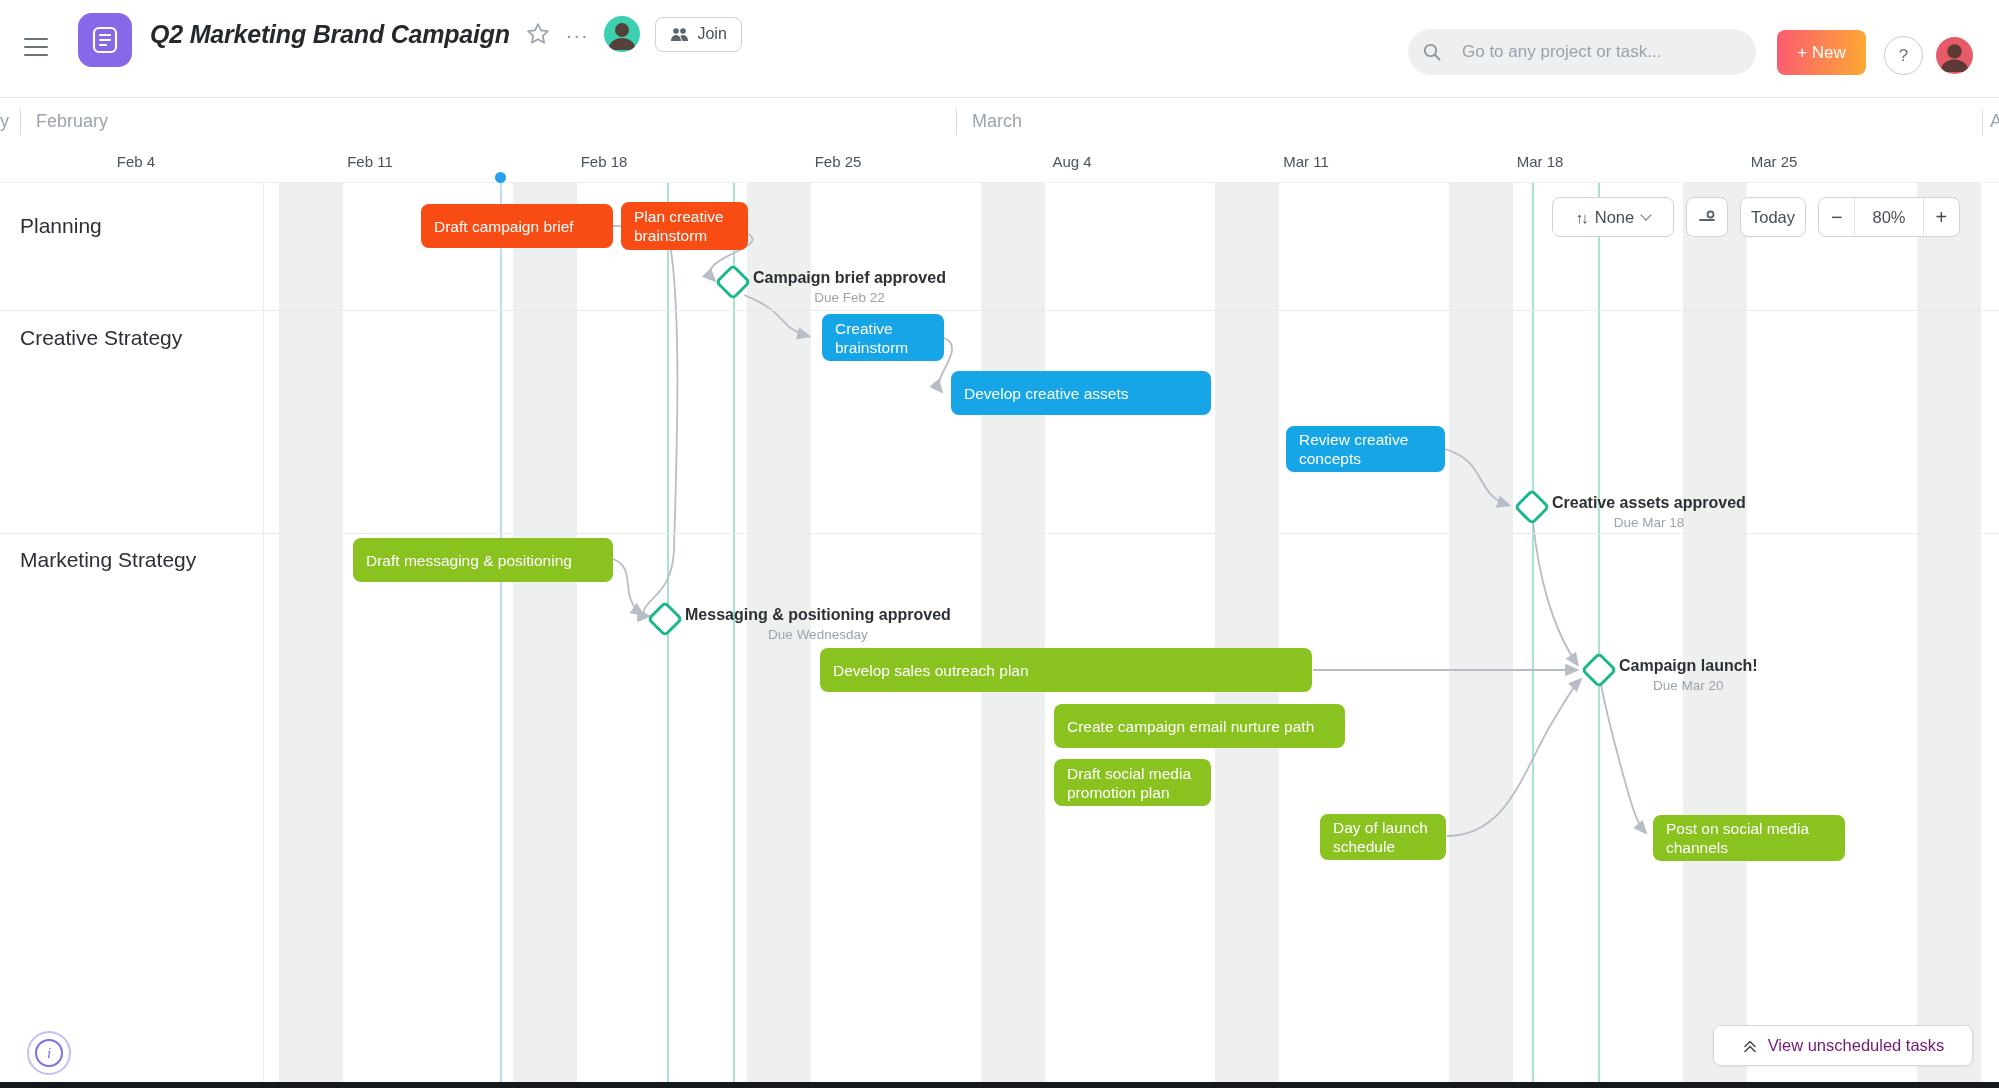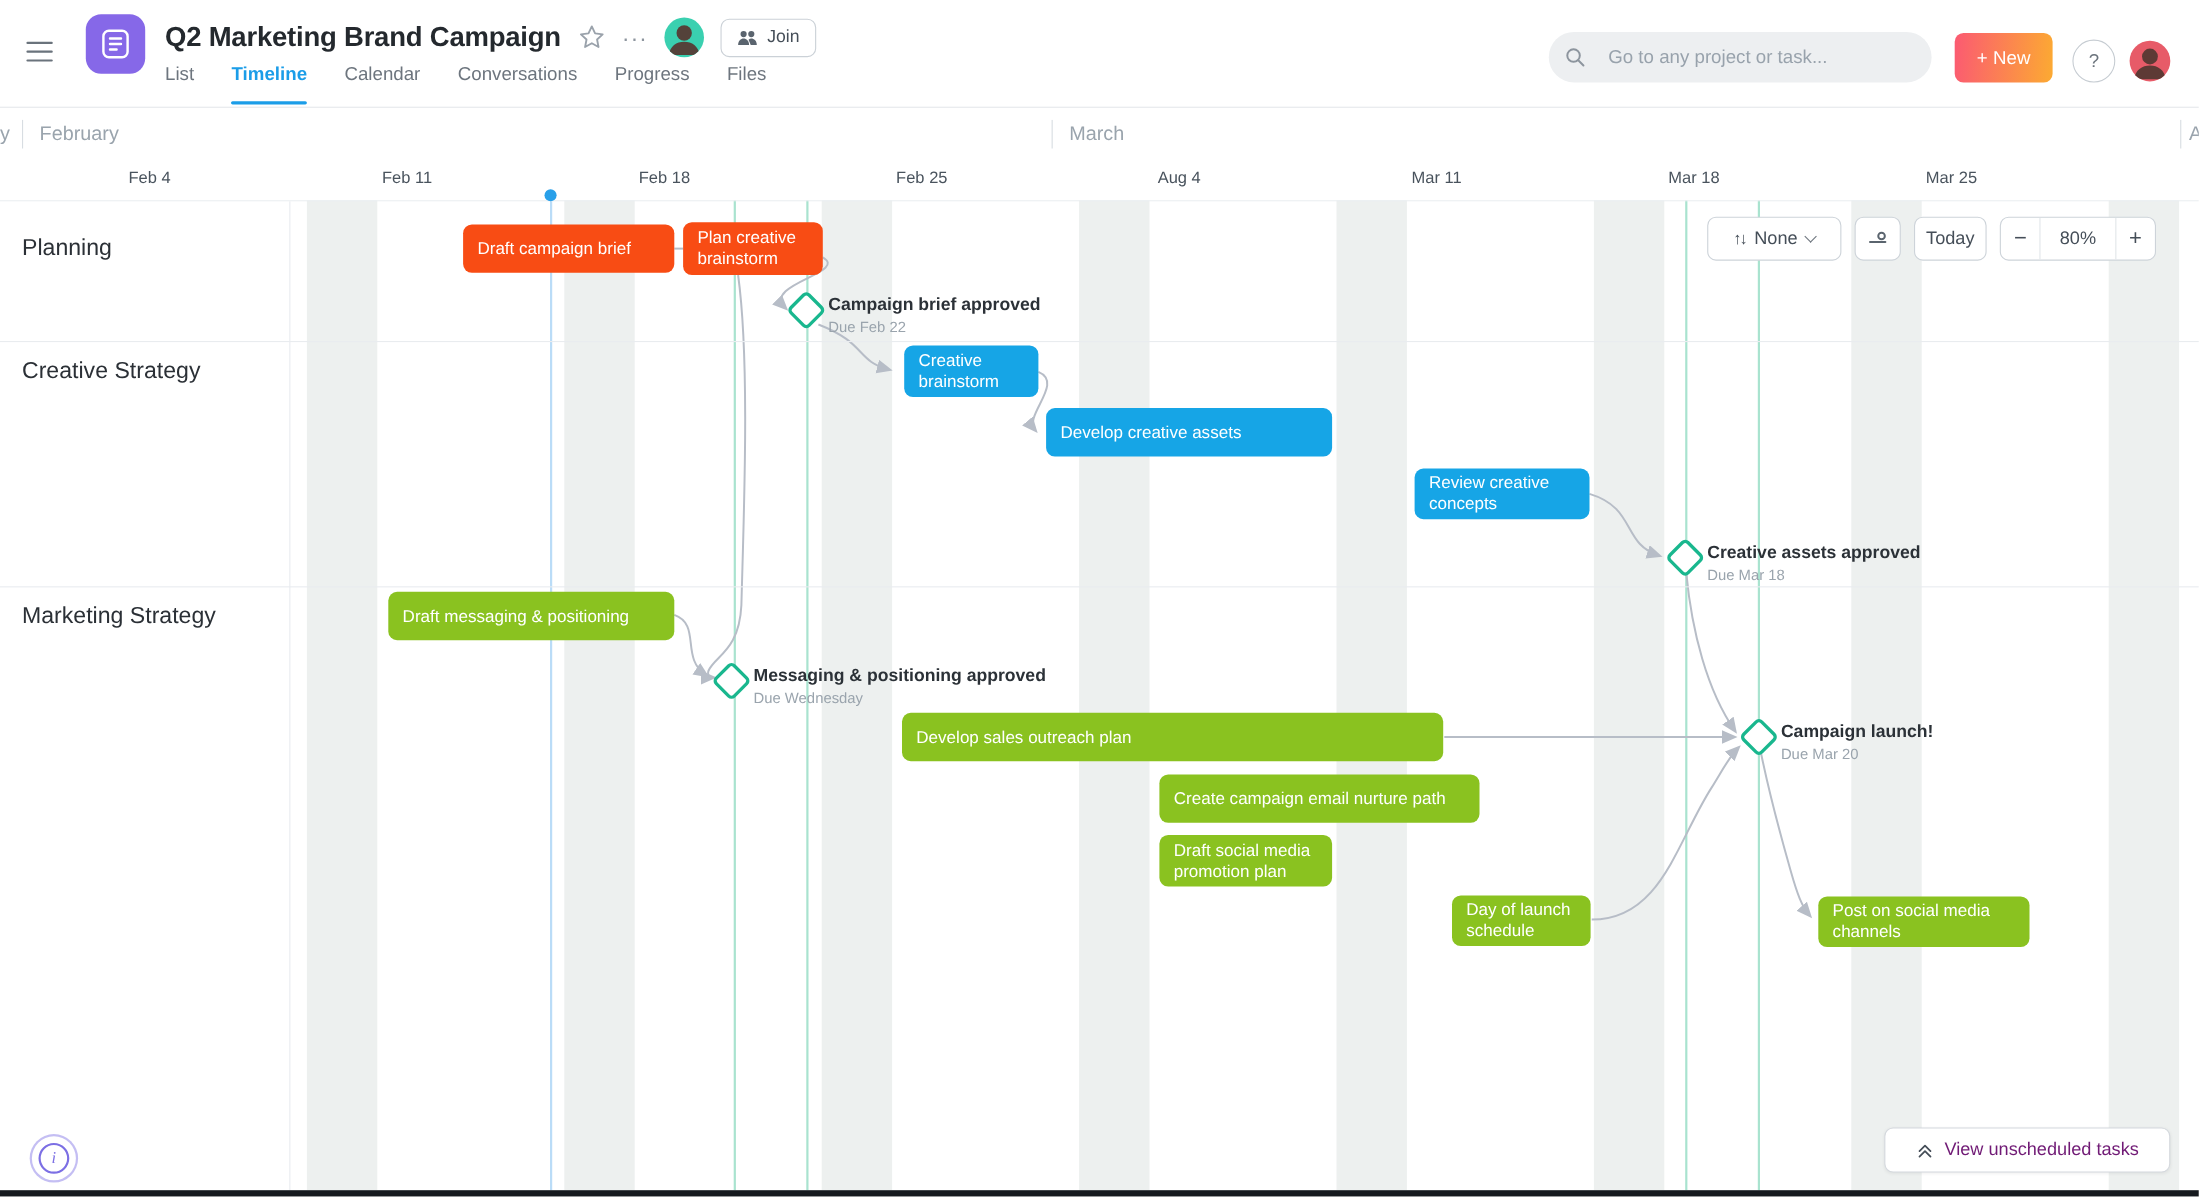--- a/index.html
+++ b/index.html
@@ -6,21 +6,21 @@
   html,body { width:1999px; height:1088px; }
   body { font-family:"Liberation Sans", sans-serif; background:#fff; overflow:hidden; }
   .page { position:relative; width:1999px; height:1088px; overflow:hidden; background:#fff; }
 
   
   .topbar { position:absolute; left:0; top:0; width:100%; height:98px; background:#fff; border-bottom:1px solid #e5e8eb; z-index:10; }
   .hamburger { position:absolute; left:24px; top:38px; width:24px; height:18px; display:flex; flex-direction:column; justify-content:space-between; cursor:pointer; }
   .hamburger span { display:block; height:2px; background:#6a737c; border-radius:1px; }
   .proj-icon { position:absolute; left:78px; top:13px; width:54px; height:54px; border-radius:14px; display:flex; align-items:center; justify-content:center; }
   .title-row { position:absolute; left:150px; top:12px; height:44px; display:flex; align-items:center; gap:15px; }
-  .page-title { font-size:25px; font-weight:700; color:#24292e; letter-spacing:-.2px; white-space:nowrap; }
+  .page-title { font-size:25px; font-weight:700; color:#24292e; letter-spacing:-.2px; white-space:nowrap;font-style:italic; }
   .ellipsis { color:#8d959e; font-size:21px; letter-spacing:2px; margin-top:-6px; }
   .avatar { border-radius:50%; overflow:hidden; display:flex; align-items:center; justify-content:center; }
   .avatar-member { width:36px; height:36px; }
   .join-btn { height:35px; padding:0 14px; border:1px solid #cbd1d7; border-radius:8px; background:#fff; display:flex; align-items:center; gap:8px; font-size:16px; color:#454e58; cursor:pointer; }
   .tabs { position:absolute; left:150px; top:58px; display:flex; gap:34px; font-size:17px; color:#6d757e; }
   .tab { position:relative; cursor:pointer; white-space:nowrap; }
   .tab.active { color:#1b9de8; font-weight:700; }
   .tab.active::after { content:""; position:absolute; left:0; right:0; bottom:-17px; height:3px; background:#1b9de8; border-radius:2px; }
   .search { position:absolute; left:1408px; top:29px; width:348px; height:46px; border-radius:23px; background:#edeff1; display:flex; align-items:center; padding:0 14px; gap:10px;justify-content:space-between; }
   .search input { border:none; outline:none; background:transparent; font-size:17px; color:#454e58; width:280px; font-family:"Liberation Sans",sans-serif; }
@@ -40,21 +40,21 @@
   .guide { position:absolute; top:182px; bottom:6px; width:2px; z-index:1; }
   .canvas-top-line { position:absolute; left:0; right:0; top:182px; height:1px; background:#eceff2; z-index:3; }
   .leftcol { position:absolute; left:0; top:183px; width:264px; bottom:6px; background:#fff; border-right:1px solid #e9ecef; z-index:2; }
   .section-label { position:absolute; left:20px; font-size:21px; font-weight:500; color:#2b3036; z-index:3; white-space:nowrap; }
   .row-divider { position:absolute; left:0; right:0; height:1px; background:#e9ecef; z-index:3; }
   .connector-layer { position:absolute; left:0; top:0; width:1999px; height:1088px; z-index:3; pointer-events:none; }
   .task { position:absolute; border-radius:8px; color:#fff; font-size:15.5px; line-height:19px; padding:4px 13px; display:flex; align-items:center; z-index:4; cursor:pointer; overflow:hidden; }
   .milestone-diamond { position:absolute; width:26px; height:26px; background:#fff; border-radius:5px; transform:rotate(45deg); z-index:5; cursor:pointer; }
   .milestone-label { position:absolute; z-index:5; white-space:nowrap; }
   .milestone-title { font-size:16px; font-weight:700; color:#2b3137; }
-  .milestone-due { font-size:13.5px; color:#9aa4ad; margin-top:3px; }
+  .milestone-due { font-size:13.5px; color:#9aa4ad; margin-top:3px;text-align:center; }
 
   
   .ctl { position:absolute; top:197px; height:40px; background:#fff; border:1px solid #cdd3d9; border-radius:8px; display:flex; align-items:center; justify-content:center; color:#454e58; font-size:16.5px; z-index:7; cursor:pointer; }
   .ctl-sort { left:1552px; width:122px; gap:8px; }
   .sort-arrows { font-size:15px; letter-spacing:-2px; color:#454e58; }
   .chev { width:8px; height:8px; border-right:1.5px solid #6b737c; border-bottom:1.5px solid #6b737c; transform:rotate(45deg); margin-top:-4px; }
   .ctl-filter { left:1686px; width:42px; }
   .ctl-today { left:1740px; width:66px; }
   .zoom-group { position:absolute; left:1818px; top:197px; width:142px; height:40px; background:#fff; border:1px solid #cdd3d9; border-radius:8px; display:flex; z-index:7; overflow:hidden; }
   .zoom-seg { display:flex; align-items:center; justify-content:center; color:#454e58; cursor:pointer; }
@@ -102,28 +102,20 @@
         <svg width="19" height="15" viewBox="0 0 19 15">
           <circle cx="6" cy="4" r="2.8" fill="#5a646e"></circle>
           <circle cx="13" cy="4" r="2.8" fill="#5a646e"></circle>
           <path d="M1 14c0-4 2.5-6 5-6s5 2 5 6z" fill="#5a646e"></path>
           <path d="M10.5 9.2c.8-.8 1.6-1.2 2.5-1.2 2.5 0 5 2 5 6h-5.5" fill="#5a646e"></path>
         </svg>
         <span>Join</span>
       </button>
     </div>
 
-    <nav class="tabs" id="tabs">
-        <span class="tab">List</span>
-        <span class="tab active">Timeline</span>
-        <span class="tab">Calendar</span>
-        <span class="tab">Conversations</span>
-        <span class="tab">Progress</span>
-        <span class="tab">Files</span>
-      </nav>
 
     <div class="search">
       <svg width="20" height="20" viewBox="0 0 20 20">
         <circle cx="8.5" cy="8.5" r="5.7" fill="none" stroke="#8d959e" stroke-width="1.8"></circle>
         <path d="M13 13l4.5 4.5" stroke="#8d959e" stroke-width="1.8" stroke-linecap="round"></path>
       </svg>
       <input type="text" placeholder="Go to any project or task..." style="">
     </div>
 
     <button class="new-btn" id="new-btn" style="background: linear-gradient(95deg, rgb(251, 90, 114), rgb(252, 170, 50));">+ New</button>

